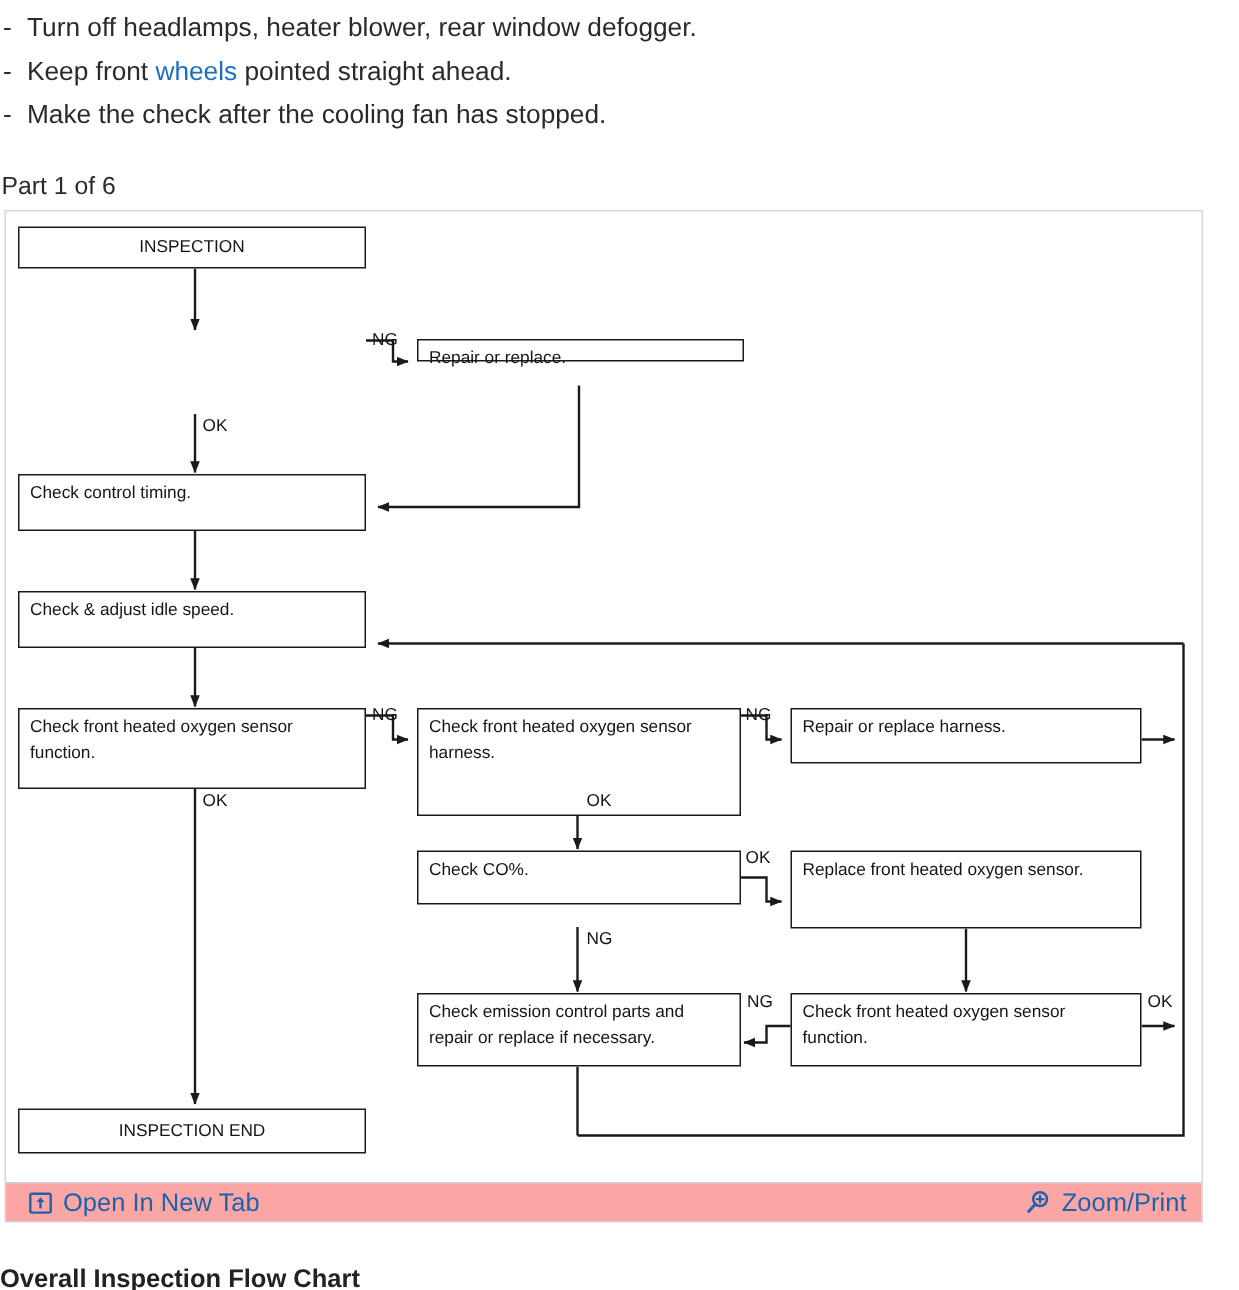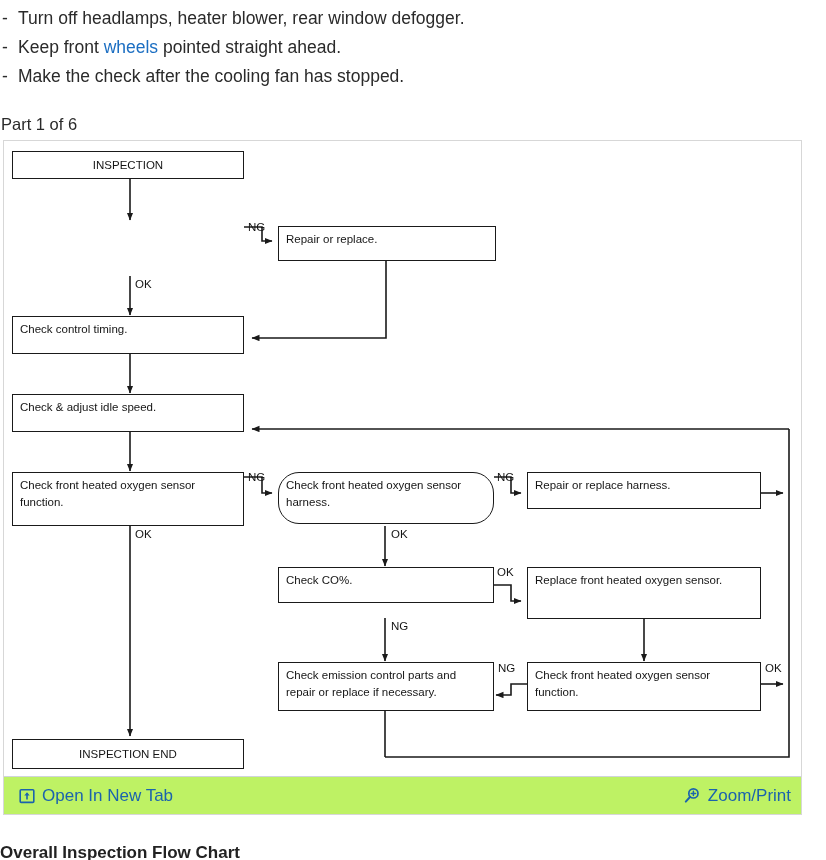--- a/index.html
+++ b/index.html
@@ -99,22 +99,22 @@
     font-family: "Liberation Sans", sans-serif;
     white-space: nowrap;
   }
 
   
   .fig-toolbar {
     position: absolute;
     left: 0;
     bottom: 0;
     width: 797px;
-    height: 38px;
-    background: #bef264;
+    height: 26px;
+    background: #fca5a5;
     border-top: 1px solid #d0d4da;
     box-sizing: border-box;
     display: flex;
     align-items: center;
     justify-content: space-between;
     padding: 0 10px 0 14px;
     gap: 32px;
   }
   .tool-link {
     display: flex;
@@ -214,29 +214,29 @@
 
         <path d="M757,543 L779,543" marker-end="url(#ah)"></path>
 
         <path d="M381,570 L381,616"></path>
       </g>
     </svg>
 
     <div class="fbox center" style="left:8px; top:10px; width:232px; height:28px;">INSPECTION</div>
 
 
-    <div class="fbox" style="left:274px; top:85px; width:218px; height:35px;">Repair or replace.</div>
+    <div class="fbox" style="left:274px; top:85px; width:218px; height:15px;">Repair or replace.</div>
 
     <div class="fbox" style="left:8px; top:175px; width:232px; height:38px;">Check control timing.</div>
 
     <div class="fbox" style="left:8px; top:253px; width:232px; height:38px;">Check &amp; adjust idle speed.</div>
 
     <div class="fbox" style="left:8px; top:331px; width:232px; height:54px;">Check front heated oxygen sensor function.</div>
 
-    <div class="fbox" style="left:274px; top:331px; width:216px; height:52px;border-radius:21px;">Check front heated oxygen sensor harness.</div>
+    <div class="fbox" style="left:274px; top:331px; width:216px; height:72px;">Check front heated oxygen sensor harness.</div>
 
     <div class="fbox" style="left:523px; top:331px; width:234px; height:37px;">Repair or replace harness.</div>
 
     <div class="fbox" style="left:523px; top:426px; width:234px; height:52px;">Replace front heated oxygen sensor.</div>
 
     <div class="fbox" style="left:274px; top:426px; width:216px; height:36px;">Check CO%.</div>
 
     <div class="fbox" style="left:274px; top:521px; width:216px; height:49px;">Check emission control parts and repair or replace if necessary.</div>
 
     <div class="fbox" style="left:523px; top:521px; width:234px; height:49px;">Check front heated oxygen sensor function.</div>

